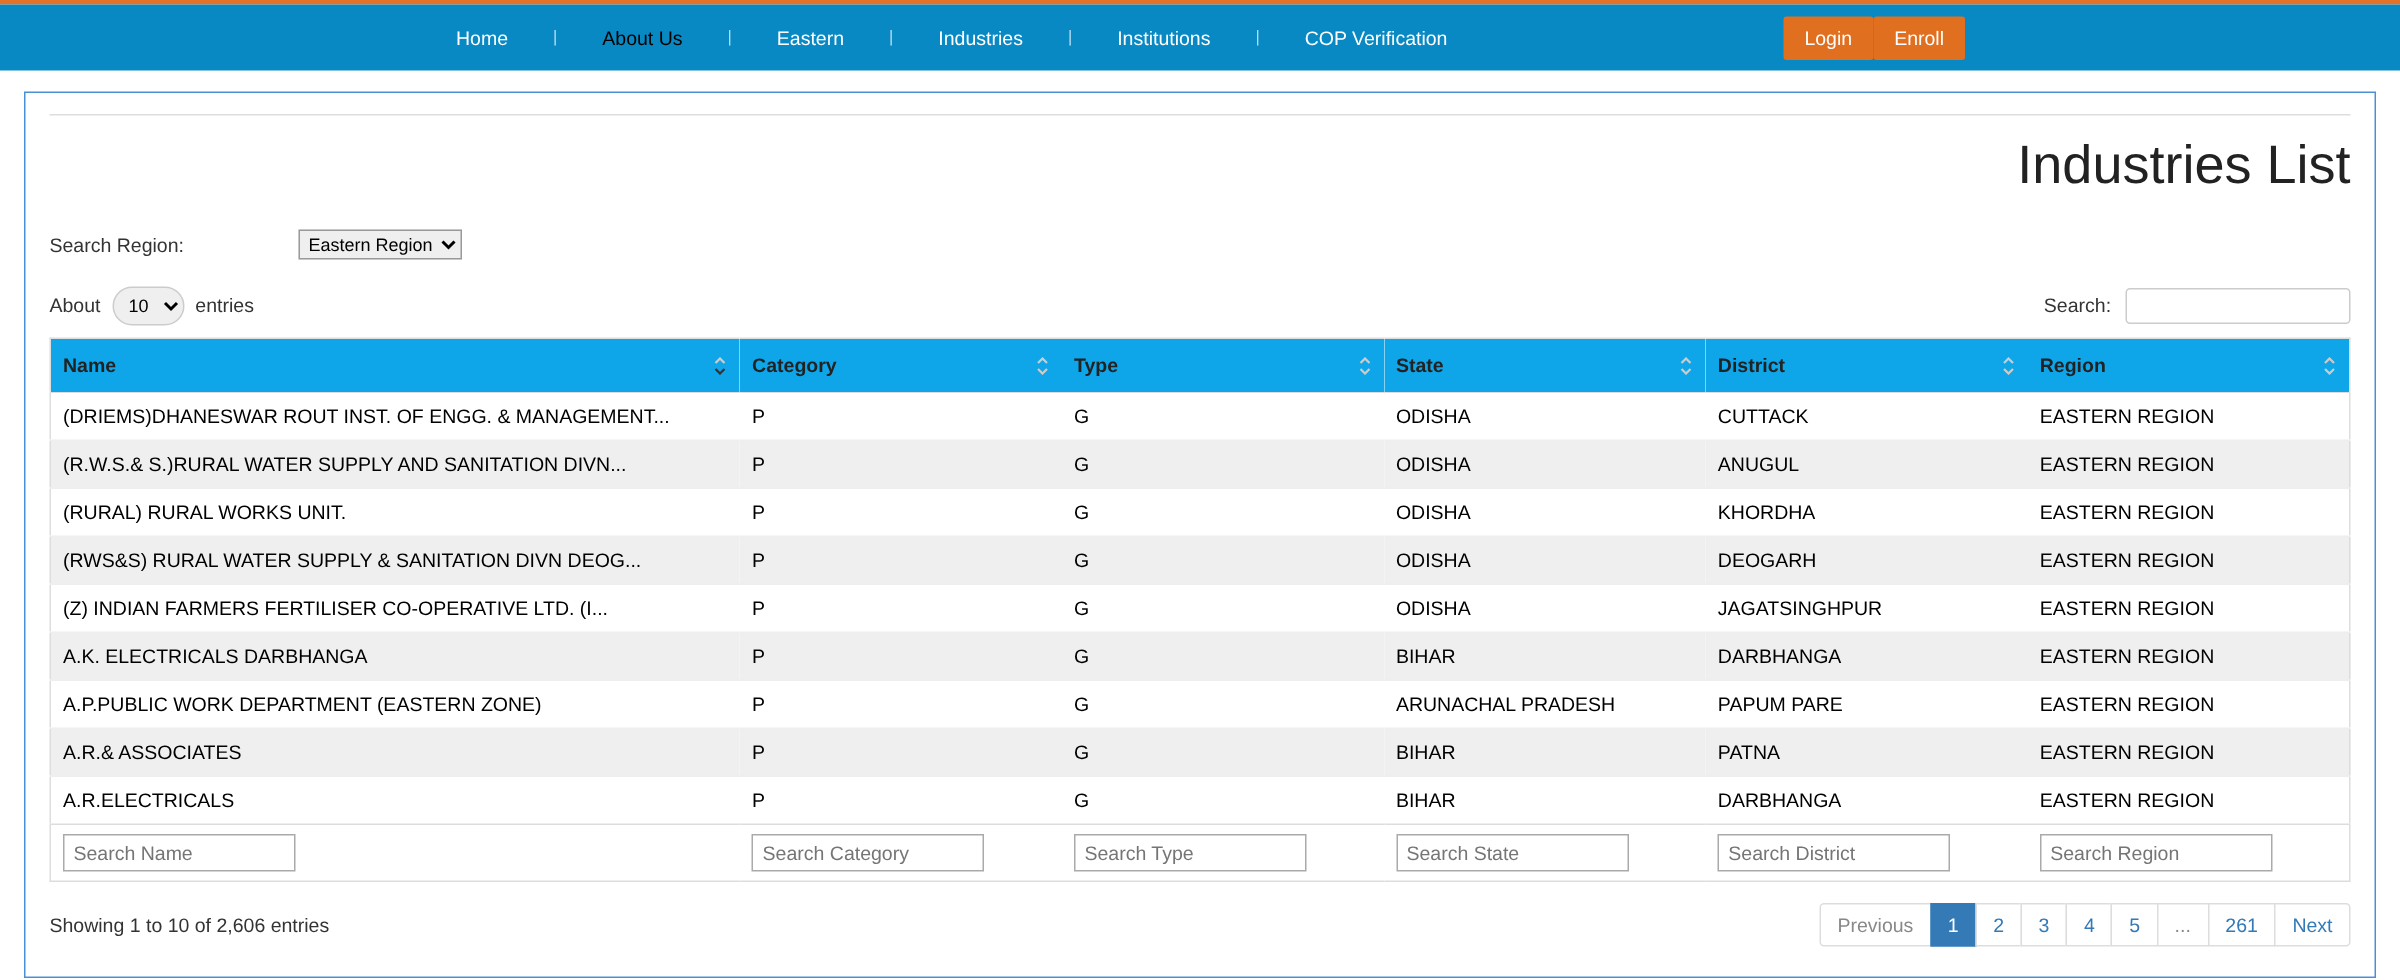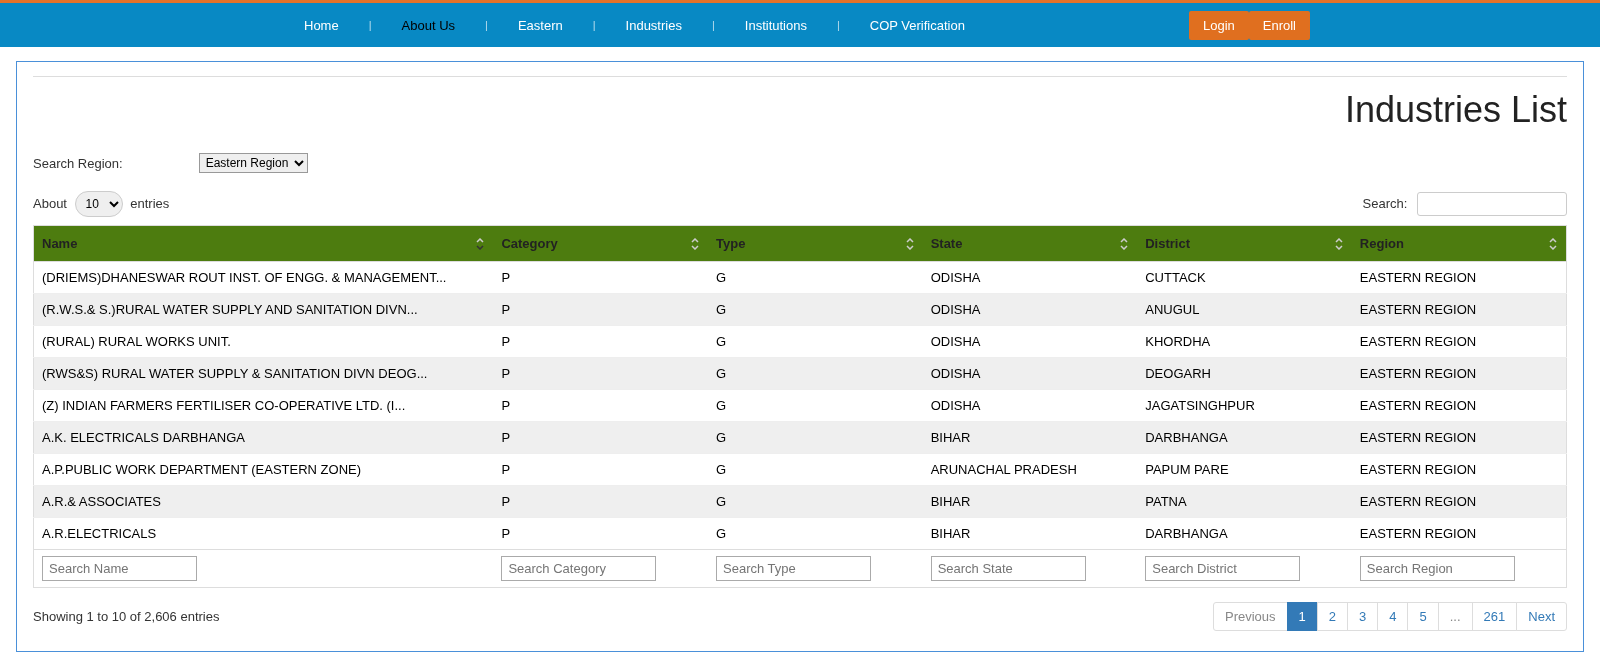--- a/index.html
+++ b/index.html
@@ -100,21 +100,21 @@
     width: 100%;
     border-collapse: collapse;
     border: 1px solid #ddd;
   }
   table.data-table thead th {
     text-align: left;
     font-weight: 700;
     font-size: 13px;
     padding: 10px 8px;
     border-bottom: 1px solid #ddd;
-    background: #4d7c0f;
+    background: #0ea5e9;
     position: relative;
     color: #222;
   }
   .sort-icon { position: absolute; right: 8px; top: 50%; transform: translateY(-50%); }
   .sort-icon svg { display: block; }
   table.data-table tbody td {
     padding: 8px 8px;
     font-size: 13px;
     color: #000000;
     border-top: 1px solid #eee;

